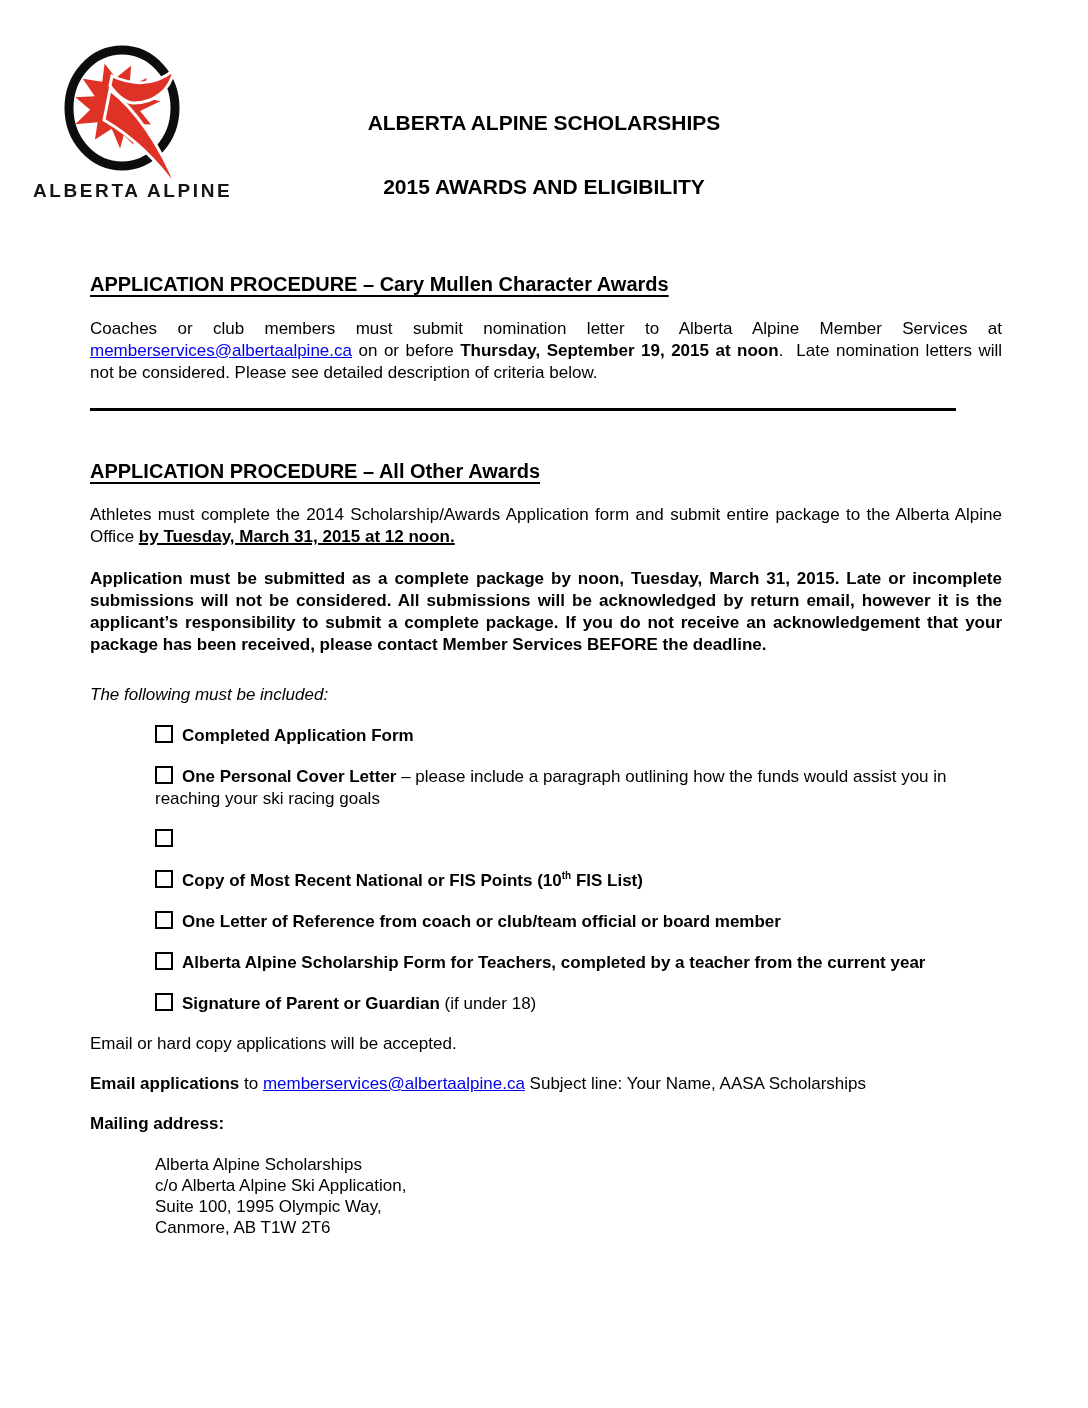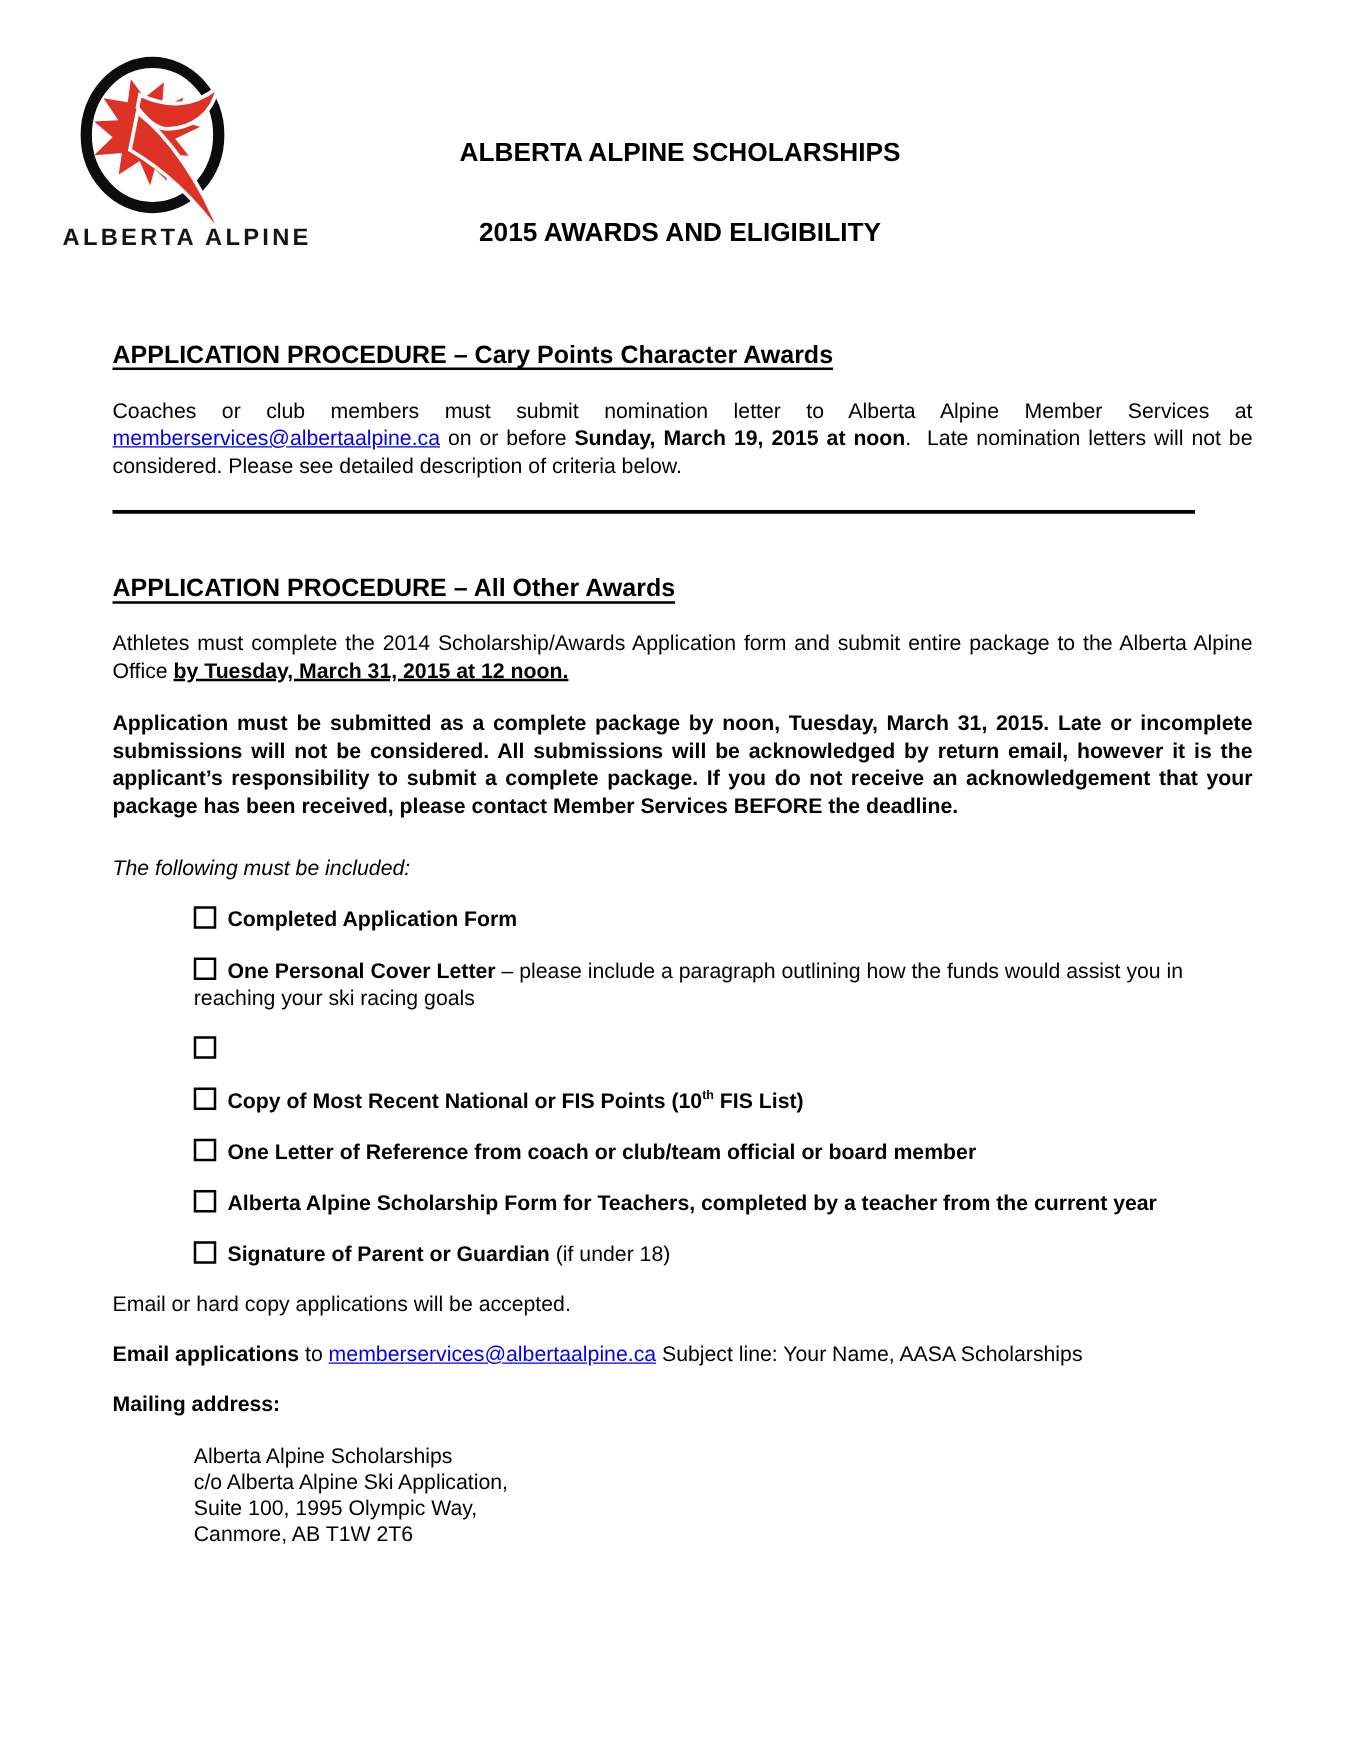--- a/index.html
+++ b/index.html
@@ -8,21 +8,21 @@
     width:1088px; height:1408px;
     background:#ffffff;
     font-family:"Liberation Sans", sans-serif;
     font-size:17px; line-height:22px; color:#000;
     overflow:hidden;
   }
   
   .header { position:relative; height:230px; }
   .logo-svg { position:absolute; left:60px; top:42px; }
   .brand {
-    position:absolute; left:50px; top:180px; width:210px;
+    position:absolute; left:33px; top:180px; width:210px;
     font-weight:bold; font-size:19px; letter-spacing:2.6px; color:#151515;
     white-space:nowrap;
   }
   .titles { position:absolute; left:0; right:0; top:112px; text-align:center; }
   .title, .subtitle { font-weight:bold; font-size:21px; line-height:22px; }
   .subtitle { margin-top:42px; }
   
   .main { margin:0 86px 0 90px; }
   .sec-heading {
     margin:42px 0 0 0; font-size:20px; line-height:24px; font-weight:bold;
@@ -71,23 +71,23 @@
     </svg>
     <div class="brand">ALBERTA ALPINE</div>
     <div class="titles">
       <div class="title">ALBERTA ALPINE SCHOLARSHIPS</div>
       <div class="subtitle">2015 AWARDS AND ELIGIBILITY</div>
     </div>
   </div>
 
   <div class="main">
 
-    <h2 class="sec-heading">APPLICATION PROCEDURE – Cary Points Character Awards</h2>
+    <h2 class="sec-heading">APPLICATION PROCEDURE – Cary Mullen Character Awards</h2>
 
-    <p class="just p-first"><span>Coaches or club members must submit nomination letter to Alberta Alpine Member Services at </span><a class="email">memberservices@albertaalpine.ca</a><span> on or before </span><span class="b">Sunday, March 19, 2015 at noon</span><span>.&nbsp; Late nomination letters will not be considered. Please see detailed description of criteria below.</span></p>
+    <p class="just p-first"><span>Coaches or club members must submit nomination letter to Alberta Alpine Member Services at </span><a class="email">memberservices@albertaalpine.ca</a><span> on or before </span><span class="b">Thursday, September 19, 2015 at noon</span><span>.&nbsp; Late nomination letters will not be considered. Please see detailed description of criteria below.</span></p>
 
     <div class="rule"></div>
 
     <h2 class="sec-heading second">APPLICATION PROCEDURE – All Other Awards</h2>
 
     <p class="just p-athletes"><span>Athletes must complete the 2014 Scholarship/Awards Application form and submit entire package to the Alberta Alpine Office </span><span class="bu">by Tuesday, March 31, 2015 at 12 noon.</span></p>
 
     <p class="just p-bold">Application must be submitted as a complete package by noon, Tuesday, March 31, 2015. Late or incomplete submissions will not be considered. All submissions will be acknowledged by return email, however it is the applicant’s responsibility to submit a complete package. If you do not receive an acknowledgement that your package has been received, please contact Member Services BEFORE the deadline.</p>
 
     <p class="intro">The following must be included:</p>

